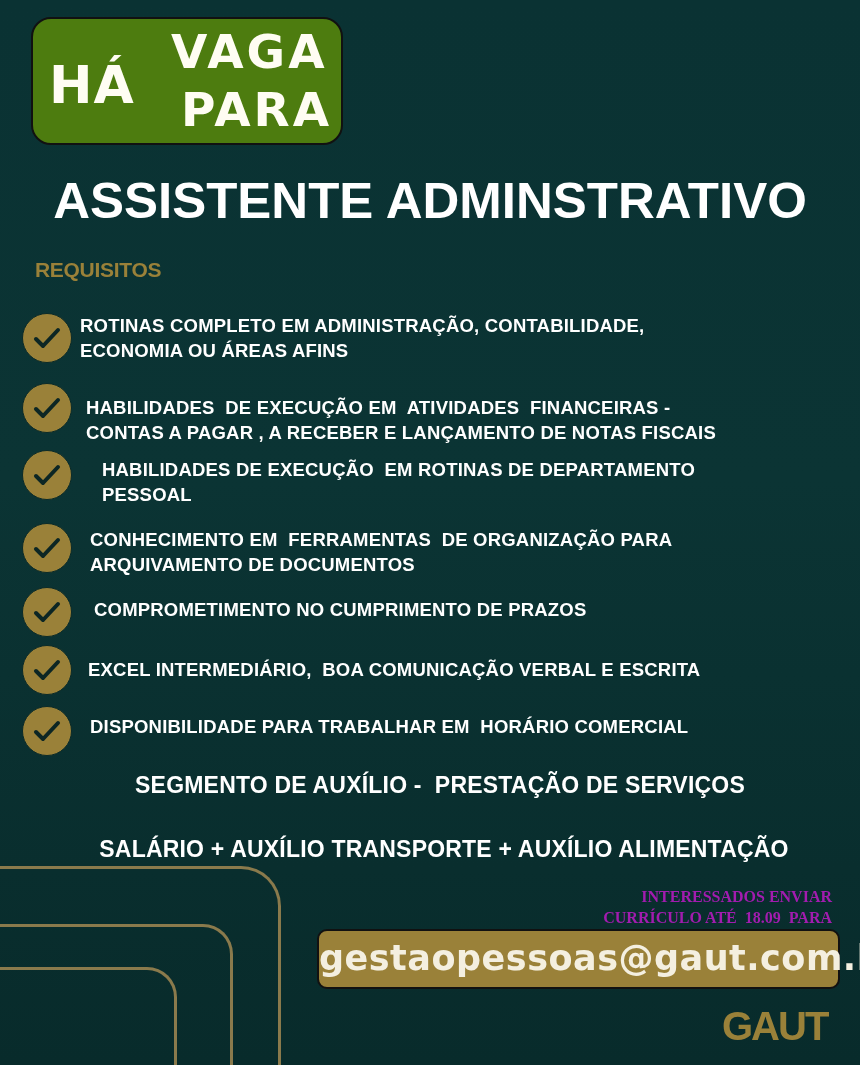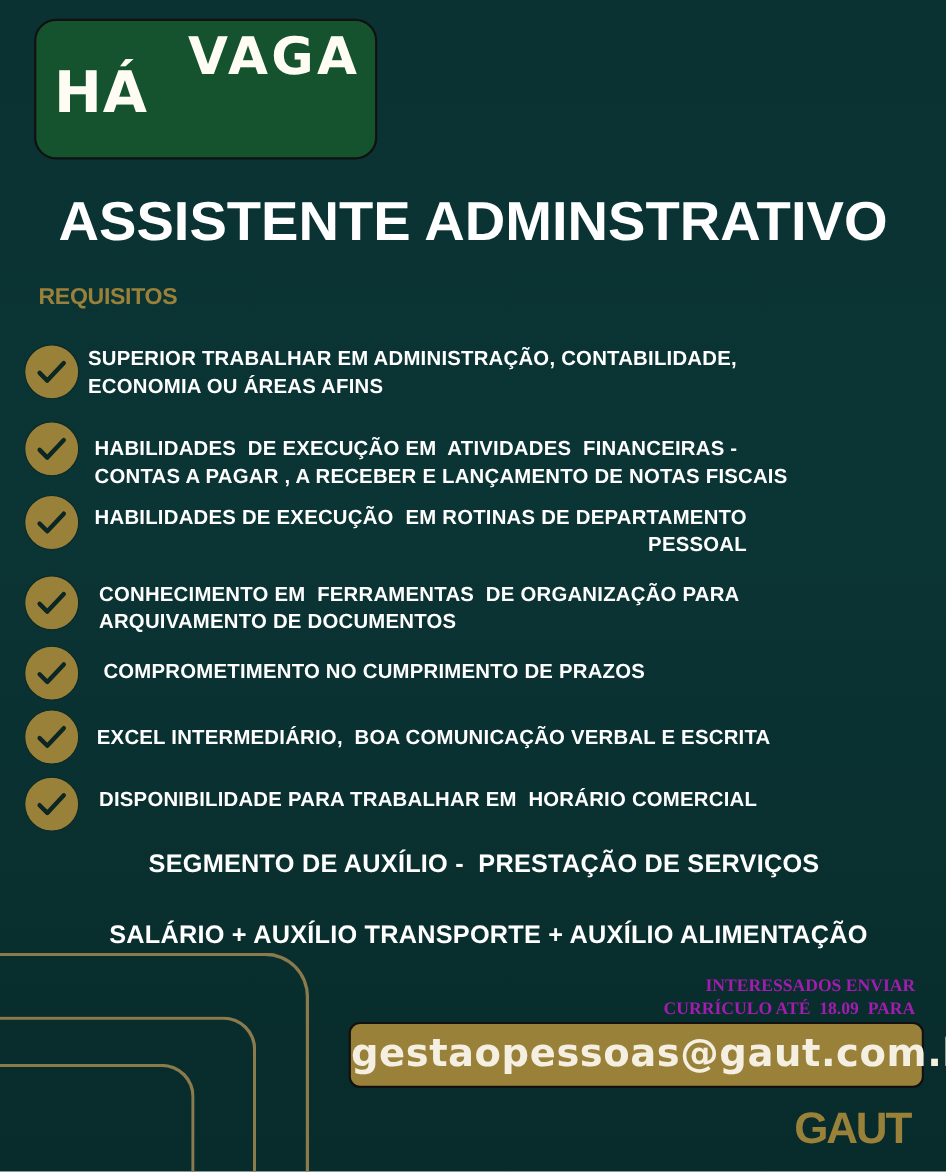--- a/index.html
+++ b/index.html
@@ -4,21 +4,21 @@
 <style>
   html, body { margin:0; padding:0; }
   body {
     width:860px; height:1065px; overflow:hidden; position:relative;
     background: linear-gradient(180deg, #0a3233 0%, #0b3434 45%, #082b2b 100%);
     font-family: "DejaVu Sans", sans-serif;
     color:#ffffff;
   }
   .badge {
     position:absolute; left:31px; top:17px; width:312px; height:128px;
-    background:#14532d; border:2px solid #111; border-radius:20px; box-sizing:border-box;
+    background:#4d7c0f; border:2px solid #111; border-radius:20px; box-sizing:border-box;
   }
   .badge .ha {
     position:absolute; left:16px; top:36px; font-size:52px; font-weight:bold; letter-spacing:1px; color:#fffdf3;
   }
   .badge .vaga {
     position:absolute; left:138px; top:6px; font-size:47px; font-weight:bold; letter-spacing:3px; color:#fffdf3; line-height:54px;
   }
   .badge .para {
     position:absolute; left:148px; top:64px; font-size:47px; font-weight:bold; letter-spacing:3px; color:#fffdf3; line-height:54px;
   }
@@ -62,51 +62,52 @@
     position:absolute; left:722px; top:1004px; font-size:40px; font-weight:900; color:#9a8139;
     font-family:"Liberation Sans", sans-serif; letter-spacing:-2px; font-style:normal;
   }
 </style>
 </head>
 <body>
 
 <div class="badge">
   <span class="ha">HÁ</span>
   <span class="vaga">VAGA</span>
+  <span class="para">PARA</span>
 </div>
 
 <div class="title">ASSISTENTE ADMINSTRATIVO</div>
 
 <div class="req-heading">REQUISITOS</div>
 
 <div class="req" style="top:313px;">
   <div class="check" style="top:0;">
       <svg width="28" height="24" viewBox="0 0 28 24">
         <path d="M3 13 L10 20 L25 4" fill="none" stroke="#0c2624" stroke-width="4" stroke-linecap="round" stroke-linejoin="round"></path>
       </svg>
     </div>
-  <div class="req-text" style="left:58px; top:0;">SUPERIOR TRABALHAR EM ADMINISTRAÇÃO, CONTABILIDADE,
+  <div class="req-text" style="left:58px; top:0;">ROTINAS COMPLETO EM ADMINISTRAÇÃO, CONTABILIDADE,
 ECONOMIA OU ÁREAS AFINS</div>
 </div>
 <div class="req" style="top:383px;">
   <div class="check" style="top:0;">
       <svg width="28" height="24" viewBox="0 0 28 24">
         <path d="M3 13 L10 20 L25 4" fill="none" stroke="#0c2624" stroke-width="4" stroke-linecap="round" stroke-linejoin="round"></path>
       </svg>
     </div>
   <div class="req-text" style="left:64px; top:12px;">HABILIDADES  DE EXECUÇÃO EM  ATIVIDADES  FINANCEIRAS -
 CONTAS A PAGAR , A RECEBER E LANÇAMENTO DE NOTAS FISCAIS</div>
 </div>
 <div class="req" style="top:450px;">
   <div class="check" style="top:0;">
       <svg width="28" height="24" viewBox="0 0 28 24">
         <path d="M3 13 L10 20 L25 4" fill="none" stroke="#0c2624" stroke-width="4" stroke-linecap="round" stroke-linejoin="round"></path>
       </svg>
     </div>
-  <div class="req-text" style="left:64px; top:7px;text-align:right;">HABILIDADES DE EXECUÇÃO  EM ROTINAS DE DEPARTAMENTO
+  <div class="req-text" style="left:80px; top:7px;">HABILIDADES DE EXECUÇÃO  EM ROTINAS DE DEPARTAMENTO
 PESSOAL</div>
 </div>
 <div class="req" style="top:523px;">
   <div class="check" style="top:0;">
       <svg width="28" height="24" viewBox="0 0 28 24">
         <path d="M3 13 L10 20 L25 4" fill="none" stroke="#0c2624" stroke-width="4" stroke-linecap="round" stroke-linejoin="round"></path>
       </svg>
     </div>
   <div class="req-text" style="left:68px; top:4px;">CONHECIMENTO EM  FERRAMENTAS  DE ORGANIZAÇÃO PARA
 ARQUIVAMENTO DE DOCUMENTOS</div>

